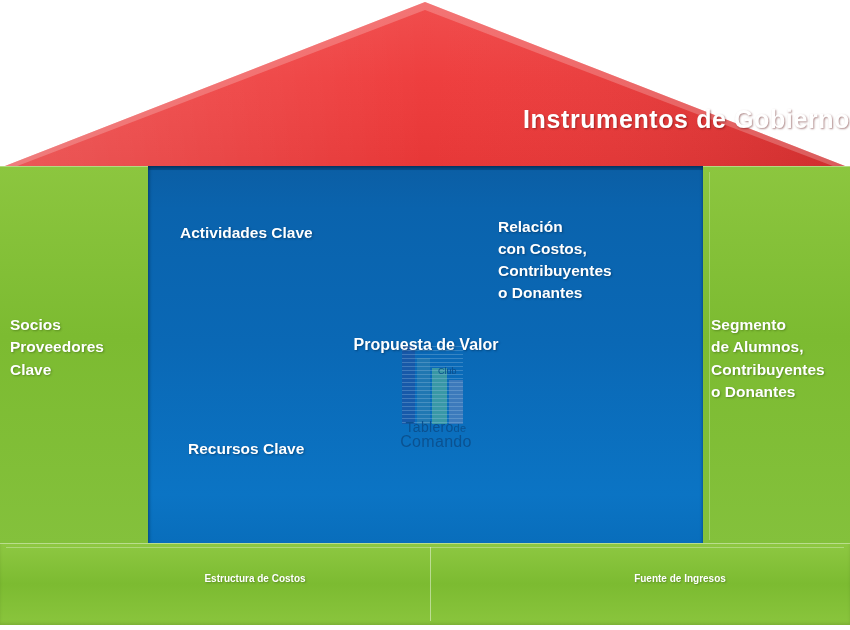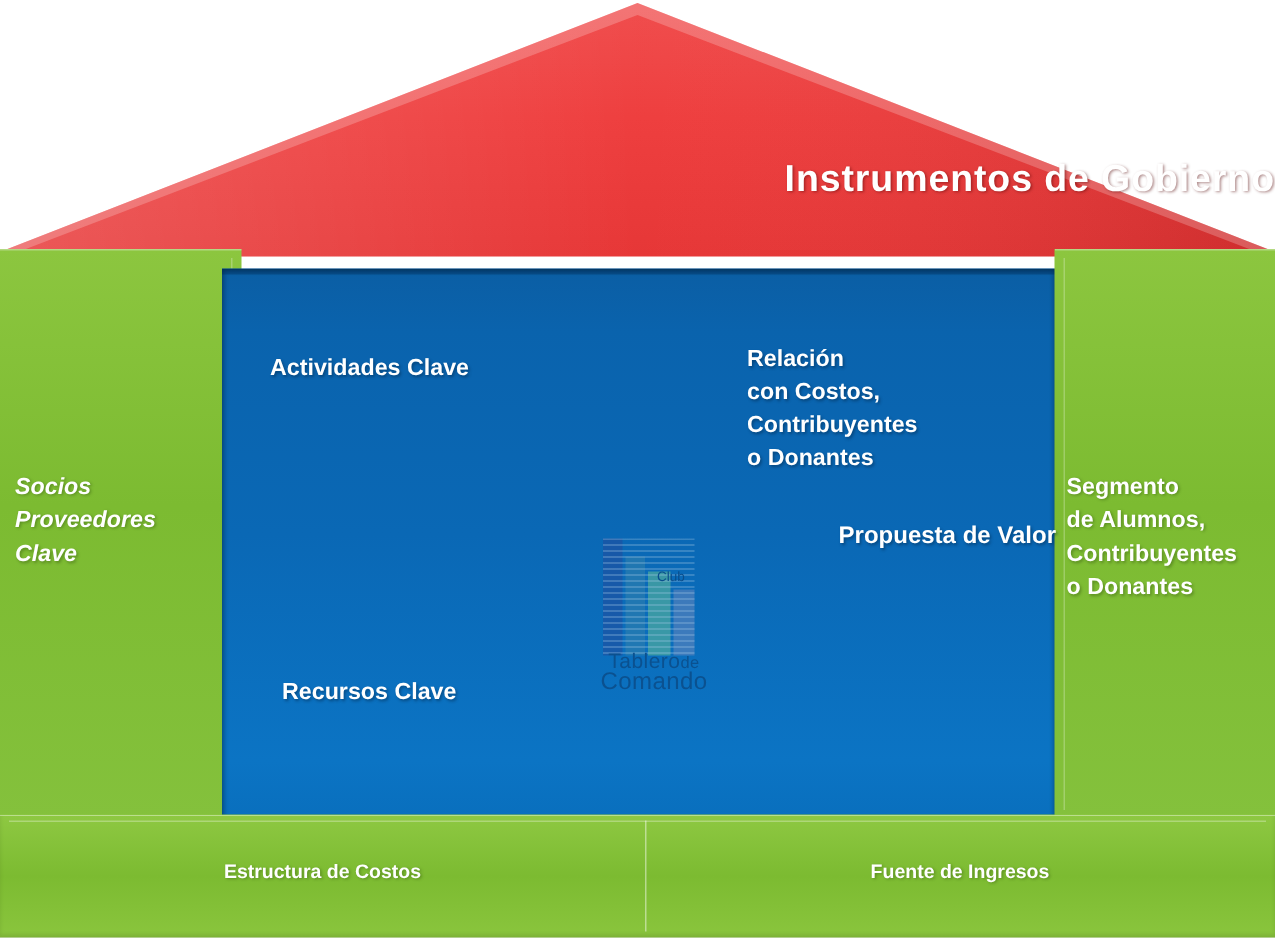--- a/index.html
+++ b/index.html
@@ -50,21 +50,21 @@
 
   
   .col-left, .col-right {
     position: absolute;
     top: 0;
     height: 380px;
     background: linear-gradient(180deg, #8cc63f 0%, #7cbb31 45%, #84c13c 100%);
     box-shadow: inset 0 1px 0 rgba(255,255,255,0.35),
                 inset 0 -1px 0 rgba(0,0,0,0.08);
   }
-  .col-left  { left: 0px;  width: 161px; font-style: italic; }
+  .col-left  { left: 0px;  width: 161px; }
   .col-right { left: 703px; width: 169px; }
 
   .col-left::after, .col-right::after {
     content: "";
     position: absolute;
     top: 6px; bottom: 6px;
     width: 1px;
     background: rgba(255,255,255,0.25);
   }
   .col-left::after  { right: 6px; }
@@ -91,21 +91,20 @@
     height: 421px;
     background: linear-gradient(180deg,
                 #0b5ea4 0%,
                 #0a63ad 10%,
                 #0a68b5 42%,
                 #0b74c4 78%,
                 #0668b4 100%);
     box-shadow: inset 0 2px 3px rgba(0,0,0,0.25),
                 inset 2px 0 3px rgba(0,0,0,0.18),
                 inset -2px 0 3px rgba(0,0,0,0.18);
-    margin-top: 13px;
   }
   .center-blue::before {
     content: "";
     position: absolute;
     left: 0; right: 0; top: 0;
     height: 4px;
     background: rgba(0,40,80,0.35);
   }
 
   .blue-text {
@@ -117,21 +116,21 @@
     text-shadow: 1px 1px 2px rgba(0,30,60,0.45);
     white-space: pre-line;
     z-index: 3;
   }
   .t-actividades { left: 32px;  top: 56px; }
   .t-relacion    { left: 350px; top: 50px; }
   .t-recursos    { left: 40px;  top: 272px; }
   .t-canales     { left: 350px; top: 270px; }
   .t-propuesta   {
     left: 0; top: 168px; width: 556px;
-    text-align: right;
+    text-align: center;
     font-size: 16px;
   }
 
   
   .logo {
     position: absolute;
     left: 228px;
     top: 180px;
     width: 120px;
     height: 110px;
@@ -210,24 +209,25 @@
   .base-inner-line {
     position: absolute;
     left: 6px; right: 6px;
     top: 4px;
     height: 1px;
     background: rgba(255,255,255,0.30);
   }
   .base-text {
     position: absolute;
     top: 30px;
-    font-size: 13px;
+    font-size: 10px;
     font-weight: bold;
     color: #ffffff;
     text-shadow: 1px 1px 2px rgba(40,70,10,0.40);
+    margin-left: 40px;
   }
   .b-costos   { left: 0;   width: 430px; text-align: center; }
   .b-ingresos { left: 430px; width: 420px; text-align: center; }
 </style>
 </head>
 <body>
 
 <div id="canvas">
 
   <div class="roof-wrap">

